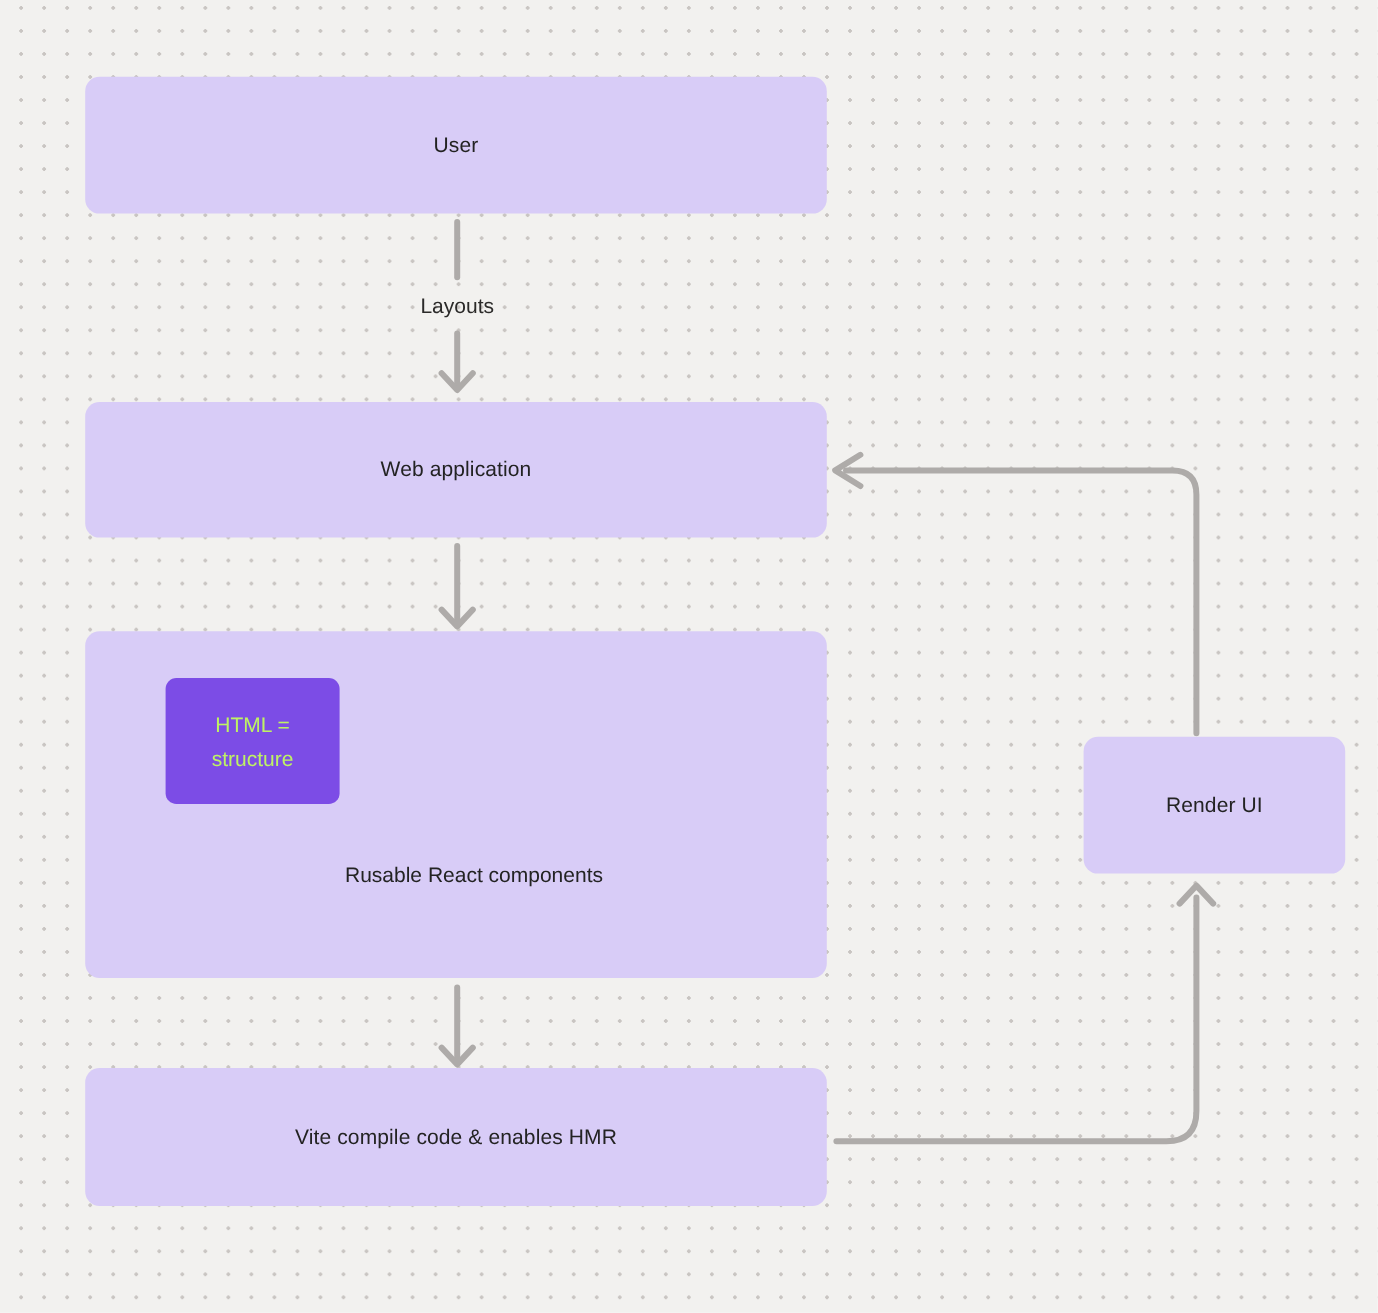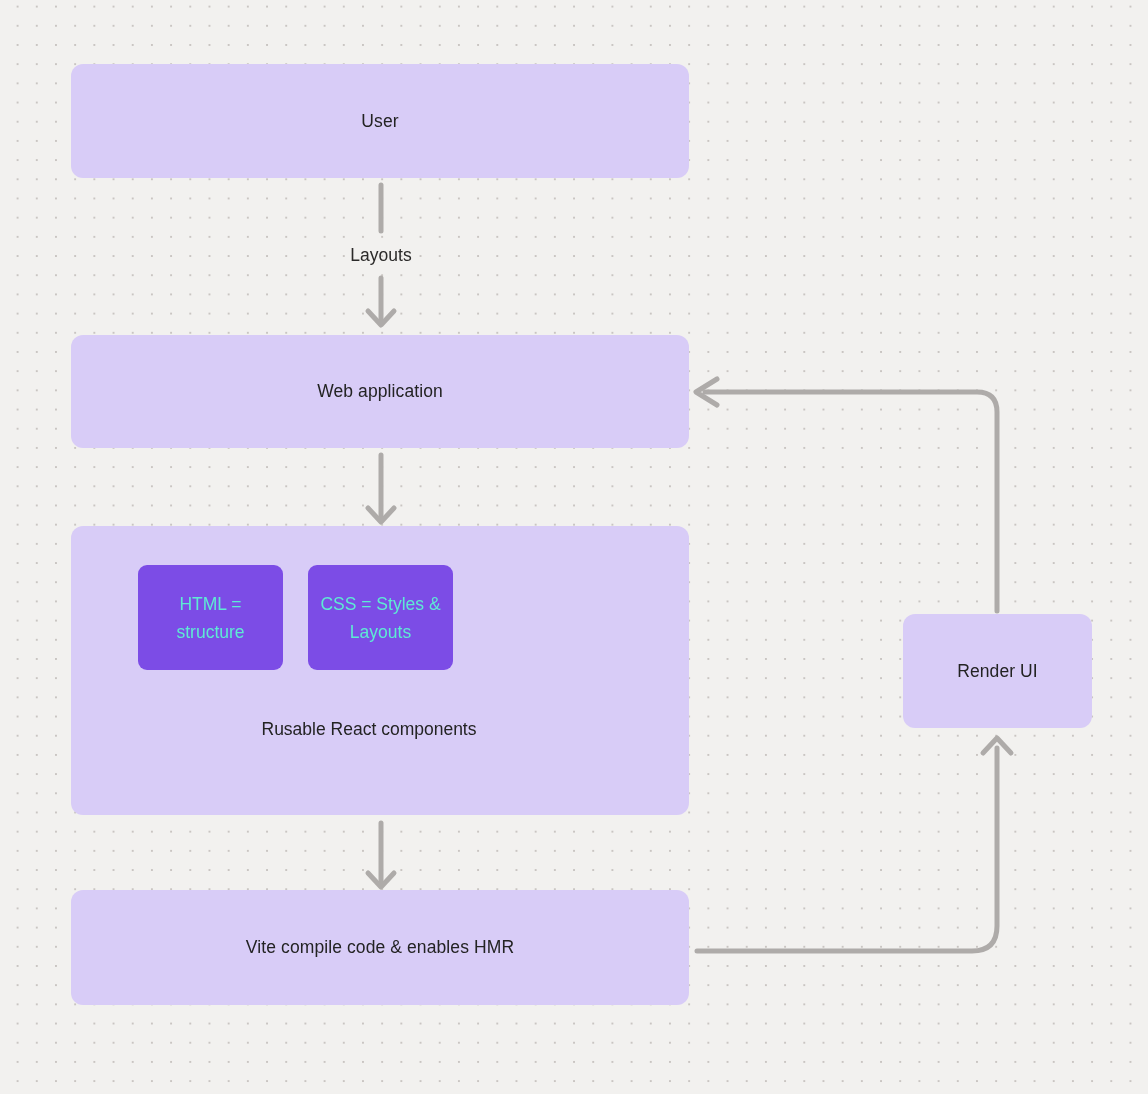--- a/index.html
+++ b/index.html
@@ -27,44 +27,44 @@
     align-items: center;
     justify-content: center;
     color: #232323;
     font-size: 17.5px;
     letter-spacing: 0.1px;
   }
   .node-user        { left: 71px;  top: 64px;  width: 618px; height: 114px; }
   .node-webapp      { left: 71px;  top: 335px; width: 618px; height: 113px; }
   .node-components  { left: 71px;  top: 526px; width: 618px; height: 289px; }
   .node-vite        { left: 71px;  top: 890px; width: 618px; height: 115px; }
-  .node-render      { left: 903px; top: 614px; width: 189px; height: 114px; }
+  .node-render      { left: 903px; top: 614px; width: 218px; height: 114px; }
   .chip {
     position: absolute;
     top: 565px;
     width: 145px;
     height: 105px;
     background: #7c4ce6;
     border-radius: 9px;
     display: flex;
     align-items: center;
     justify-content: center;
     text-align: center;
-    color: #5eead4;
+    color: #bef264;
     font-size: 17.5px;
     line-height: 28px;
     padding: 12px 8px;
     box-sizing: border-box;
   }
   .chip-html { left: 138px; }
   .chip-css  { left: 308px; }
   .chip-js   { left: 478px; }
   .group-caption {
     position: absolute;
-    left: 60px;
+    left: 86px;
     top: 719px;
     width: 618px;
     text-align: center;
     color: #232323;
     font-size: 17.5px;
   }
   .edge-label {
     position: absolute;
     left: 321px;
     top: 245px;
@@ -117,23 +117,20 @@
 
   <div class="node node-webapp">
     <span>Web application</span>
   </div>
 
   <div class="node node-components"></div>
 
   <div class="chip chip-html">
     <span>HTML = structure</span>
   </div>
-  <div class="chip chip-css">
-    <span>CSS = Styles &amp; Layouts</span>
-  </div>
 
   <div class="group-caption">Rusable React components</div>
 
   <div class="node node-vite">
     <span>Vite compile code &amp; enables HMR</span>
   </div>
 
   <div class="node node-render">
     <span>Render UI</span>
   </div>

